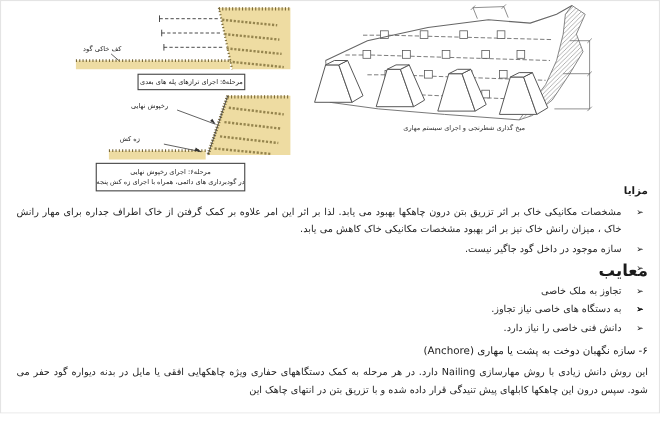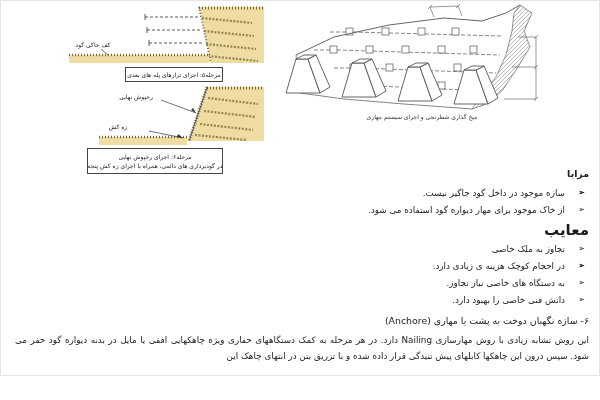--- a/index.html
+++ b/index.html
@@ -161,54 +161,53 @@
     </svg>
   </div>
   <div class="figcap" style="left:356px;top:112px;width:130px;">میخ گذاری شطرنجی و اجرای سیستم مهاری</div>
 
   <div id="textcol">
 
     <div class="hd">مزایا</div>
 
     <div class="bullet">
       <span class="marker">➢</span>
+      <span>مشخصات مکانیکی خاک بر اثر تزریق بتن درون چاهکها بهبود می یابد. لذا بر اثر این امر علاوه بر کمک گرفتن از خاک اطراف جداره برای مهار رانش خاک ، میزان رانش خاک نیز بر اثر بهبود مشخصات مکانیکی خاک کاهش می یابد.</span>
     </div>
     <div class="bullet">
       <span class="marker">➢</span>
       <span>سازه موجود در داخل گود جاگیر نیست.</span>
     </div>
     <div class="bullet">
       <span class="marker">➢</span>
-      <span>از خاک موجود برای مهار دیواره گود استفاده می شود.</span>
     </div>
 
     <div class="hd2">معایب</div>
 
     <div class="bullet">
       <span class="marker">➢</span>
       <span>تجاوز به ملک خاصی</span>
     </div>
     <div class="bullet">
       <span class="marker">➢</span>
     </div>
     <div class="bullet">
       <span class="marker">➢</span>
-      <span>در احجام کوچک هزینه ی زیادی دارد.</span>
     </div>
     <div class="bullet">
       <span class="marker">➢</span>
       <span>به دستگاه های خاصی نیاز تجاوز.</span>
     </div>
     <div class="bullet">
       <span class="marker">➢</span>
-      <span>دانش فنی خاصی را بهبود دارد.</span>
+      <span>دانش فنی خاصی را نیاز دارد.</span>
     </div>
 
     <div class="sect">۶- سازه نگهبان دوخت به پشت یا مهاری (Anchore)</div>
 
     <div class="para">
-      <span>این روش تشابه زیادی با روش مهارسازی</span>
+      <span>این روش دانش زیادی با روش مهارسازی</span>
       <b>Nailing</b>
       <span>دارد. در هر مرحله به کمک دستگاههای حفاری ویژه چاهکهایی افقی یا مایل در بدنه دیواره گود حفر می شود. سپس درون این چاهکها کابلهای پیش تنیدگی قرار داده شده و با تزریق بتن در انتهای چاهک این</span>
     </div>
 
   </div>
 </div>
 
 </body></html>

